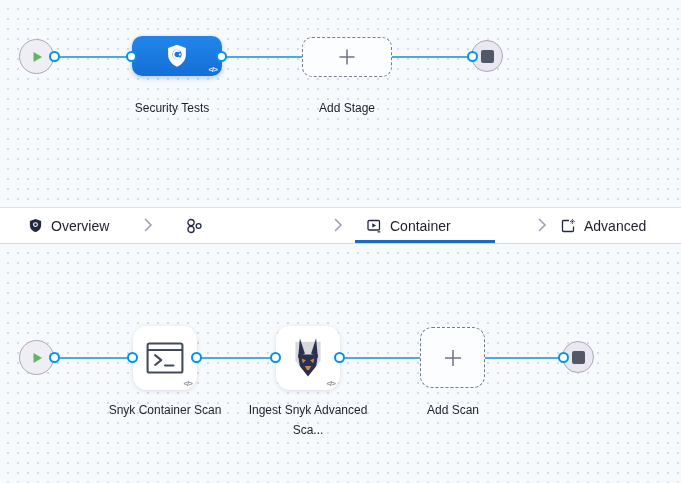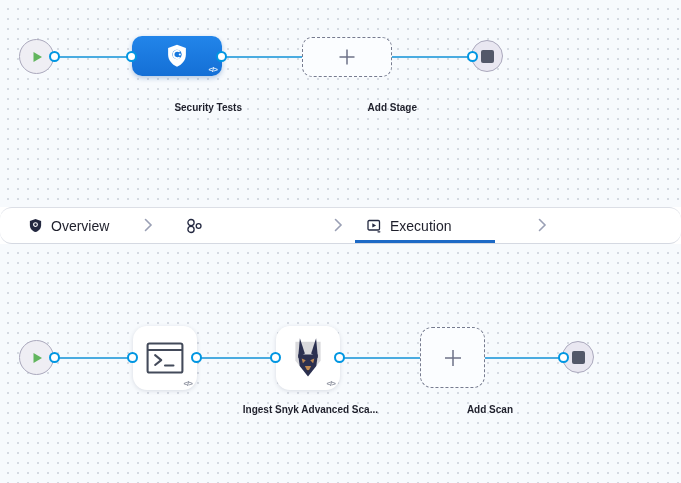--- a/index.html
+++ b/index.html
@@ -27,27 +27,27 @@
     display:flex;align-items:center;justify-content:center;z-index:2;cursor:pointer;}
   .step-node{position:absolute;width:64px;height:64px;background:#fff;border-radius:14px;
     box-shadow:0 1px 4px rgba(40,50,80,.15);display:flex;align-items:center;justify-content:center;
     z-index:2;cursor:pointer;}
 
   .dashed-box{position:absolute;border:1.5px dashed #767b8f;background:#fbfdff;border-radius:10px;
     display:flex;align-items:center;justify-content:center;z-index:2;cursor:pointer;box-sizing:border-box;}
   #add-stage-box{left:302px;top:37px;width:90px;height:40px;}
   #add-step-box{left:420px;top:83px;width:65px;height:61px;border-radius:12px;}
 
-  .node-label{position:absolute;text-align:right;font-size:10px;line-height:20px;color:#1e1f2b;z-index:3;font-weight:bold;}
+  .node-label{position:absolute;text-align:center;font-size:12px;line-height:20px;color:#1e1f2b;z-index:3;}
   .code-badge{position:absolute;right:5px;bottom:2px;font-size:8px;letter-spacing:-1px;font-weight:bold;}
   .badge-white{color:rgba(255,255,255,.85);}
   .badge-gray{color:#9296a3;}
 
   #tabbar{position:absolute;top:207px;left:0;width:681px;height:37px;background:#fff;
-    border-top:1px solid #dcdfe6;border-bottom:1px solid #d5d9e2;box-sizing:border-box;z-index:5;border-radius:12px;}
+    border-top:1px solid #dcdfe6;border-bottom:1px solid #d5d9e2;box-sizing:border-box;z-index:5;}
   .tab{position:absolute;top:0;height:35px;display:flex;align-items:center;gap:8px;
     font-size:14px;color:#1e1f2b;cursor:pointer;white-space:nowrap;}
   .tab-sep{position:absolute;top:10px;z-index:1;}
   #tab-underline{position:absolute;left:355px;bottom:0;width:140px;height:3px;background:#1d6ac6;}
 </style>
 </head>
 <body>
 
 <div id="app">
 
@@ -129,29 +129,39 @@
     </span>
 
     <div class="tab active" style="left:366px;">
       <span style="display:flex;">
         <svg width="16" height="16" viewBox="0 0 16 16" fill="none" stroke="#232840" stroke-width="1.3">
           <rect x="2" y="2.5" width="11.5" height="9.5" rx="1.2"></rect>
           <path d="M6.3 5.2l3.8 2.2-3.8 2.2z" fill="#232840" stroke="none"></path>
           <path d="M12 13.8h1.8" stroke-linecap="round"></path>
         </svg>
       </span>
-      <span>Execution</span>
+      <span>Container</span>
     </div>
 
     <span class="tab-sep" style="left:538px;">
       <svg width="9" height="14" viewBox="0 0 9 14" fill="none" stroke="#9aa0b5" stroke-width="1.6" stroke-linecap="round">
           <path d="M1.5 1.5L7 7l-5.5 5.5"></path>
         </svg>
     </span>
 
+    <div class="tab" style="left:560px;">
+      <span style="display:flex;">
+        <svg width="16" height="16" viewBox="0 0 16 16" fill="none" stroke="#232840" stroke-width="1.3">
+          <path d="M9 2.5H3.6a1.1 1.1 0 0 0-1.1 1.1v8.8a1.1 1.1 0 0 0 1.1 1.1h8.8a1.1 1.1 0 0 0 1.1-1.1V8.5"></path>
+          <circle cx="12.4" cy="3.6" r="1" fill="#232840" stroke="none"></circle>
+          <path d="M12.4 1.3v.8M12.4 5.1v.8M10.1 3.6h.8M14 3.6h.7M10.8 2l.5.5M13.5 4.7l.5.5M14 2l-.5.5M11.3 4.7l-.5.5" stroke-width="1"></path>
+        </svg>
+      </span>
+      <span>Advanced</span>
+    </div>
 
     <div id="tab-underline"></div>
   </div>
 
   <div id="canvas-bottom" class="canvas">
     <div class="connector" style="left:37px;top:113px;width:527px;"></div>
 
     <div class="start-node" style="left:19px;top:96px;">
       <span style="display:flex;">
         <svg width="12" height="12" viewBox="0 0 12 12">
@@ -199,17 +209,18 @@
           <path d="M12 4v16M4 12h16"></path>
         </svg>
       </span>
     </div>
 
     <div class="end-node" style="left:562px;top:97px;">
       <div class="stop-square"></div>
     </div>
     <div class="port" style="left:558px;top:108px;"></div>
 
+    <div class="node-label" style="left:95px;top:156px;width:140px;">Snyk Container Scan</div>
     <div class="node-label" style="left:238px;top:156px;width:140px;">Ingest Snyk Advanced Sca...</div>
     <div class="node-label" style="left:393px;top:156px;width:120px;">Add Scan</div>
   </div>
 
 </div>
 
 </body></html>

